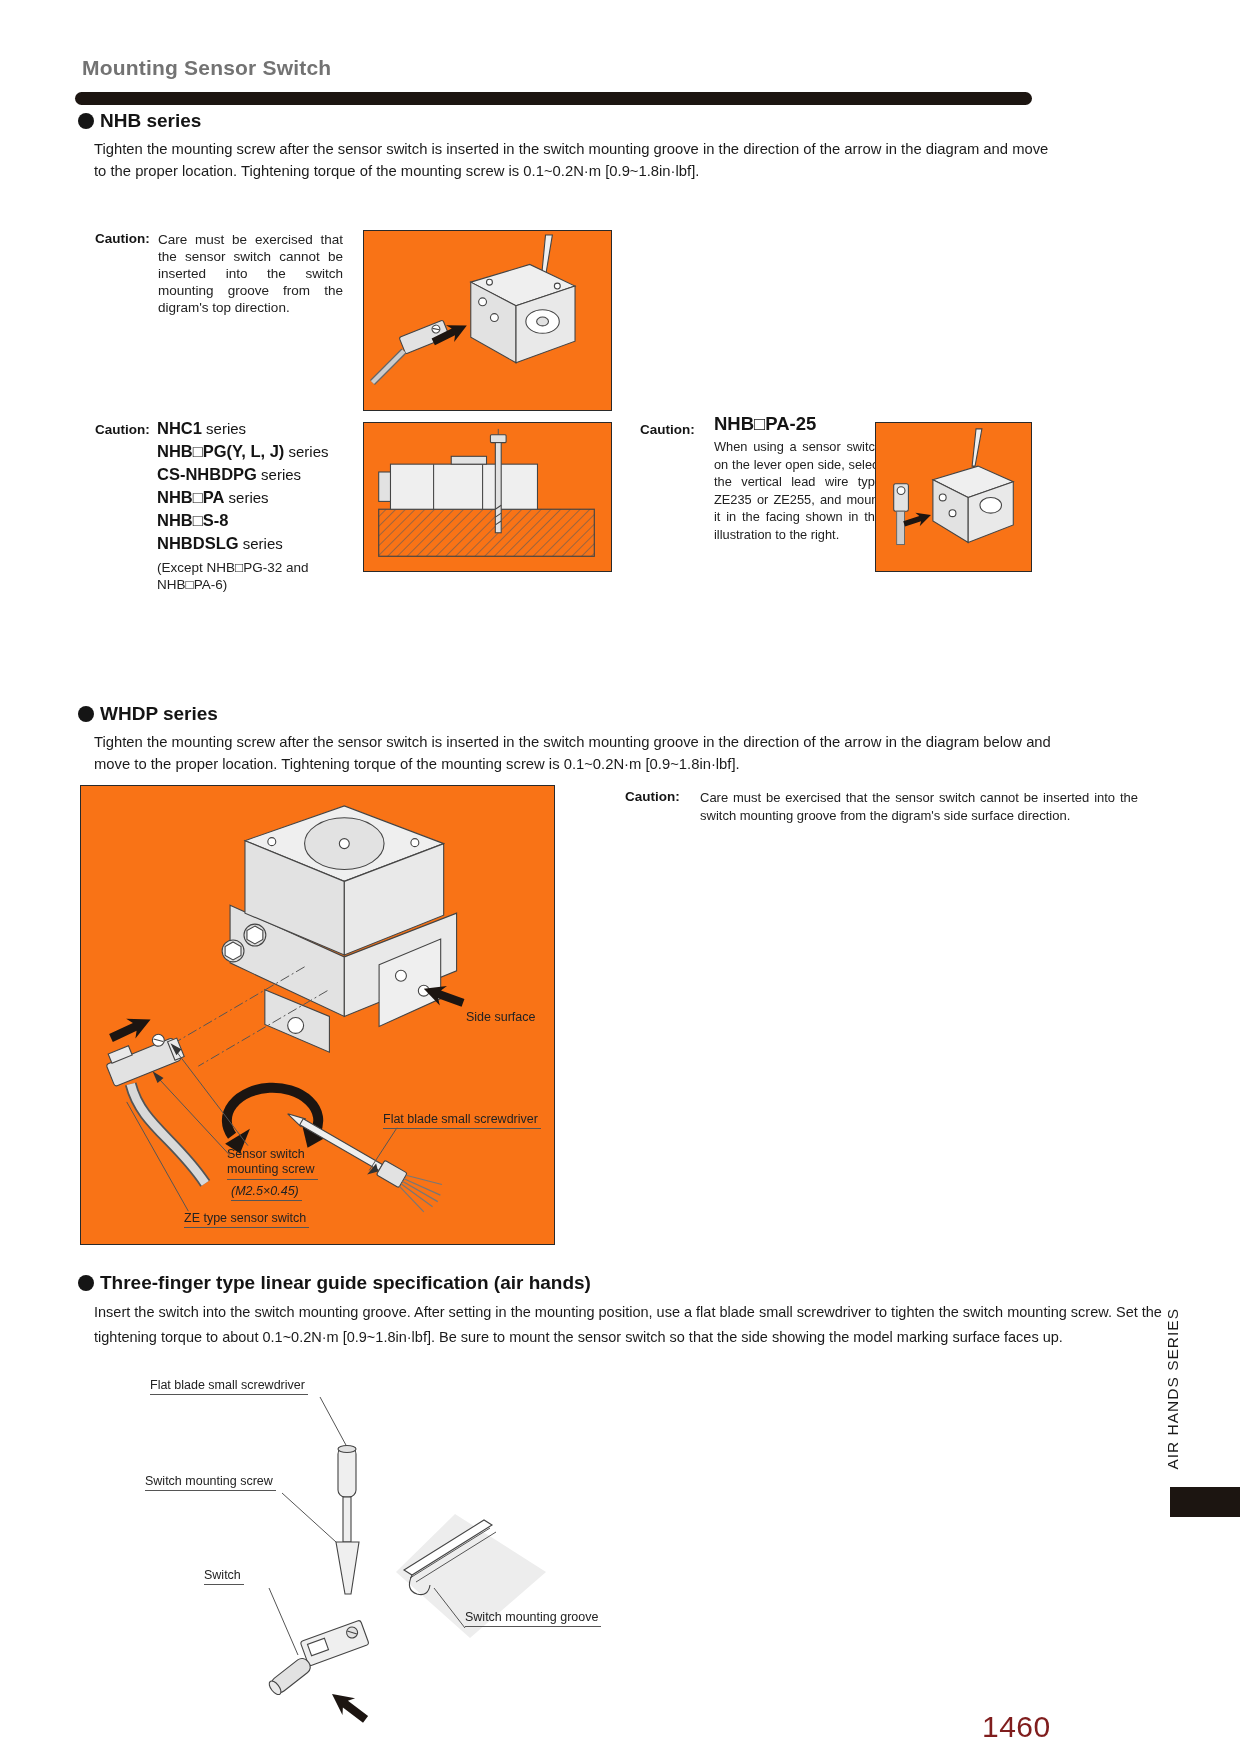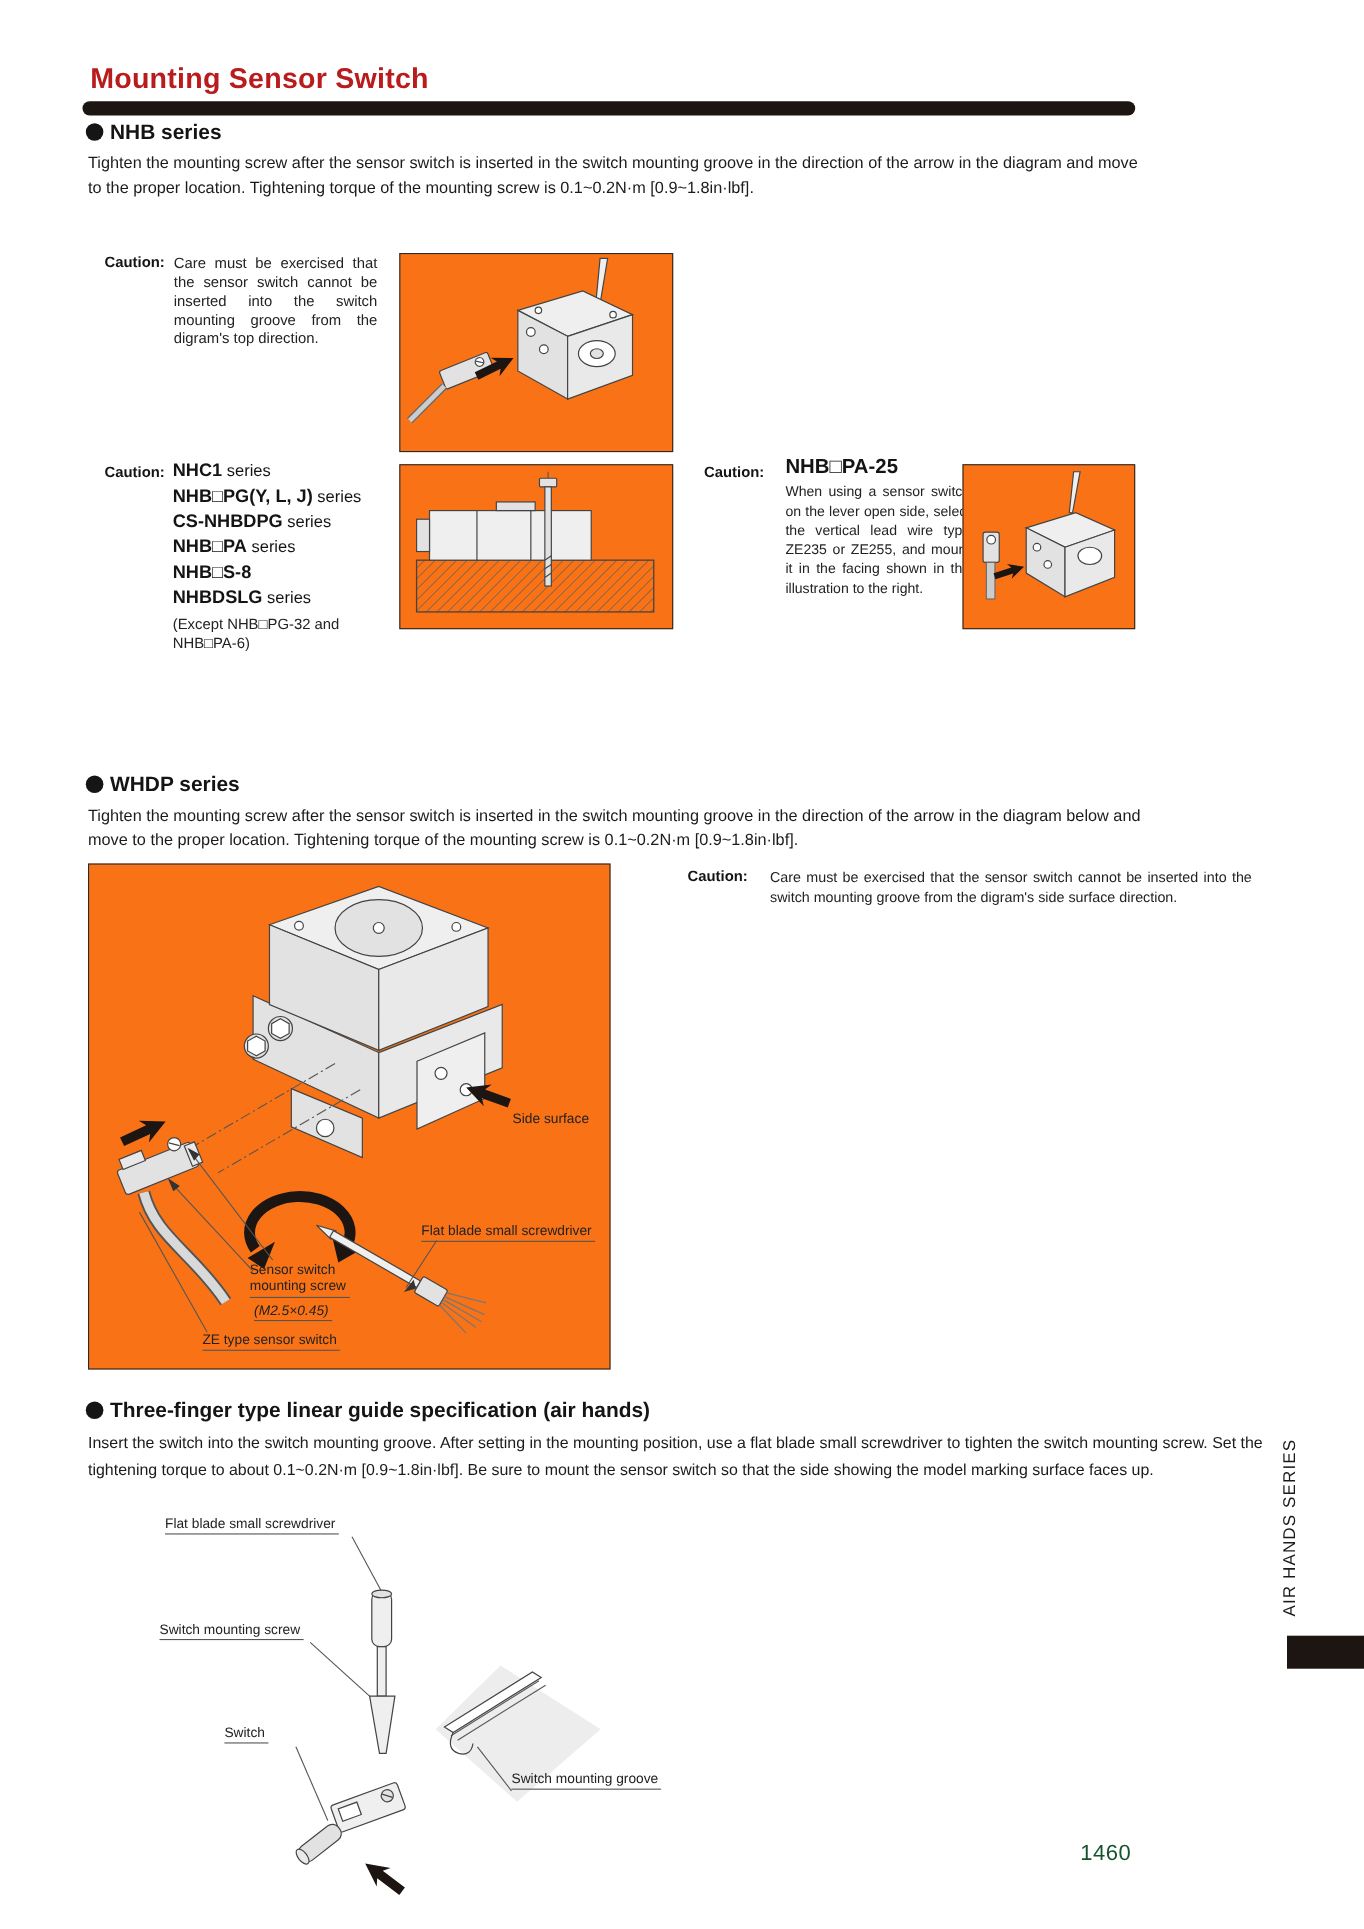--- a/index.html
+++ b/index.html
@@ -1,35 +1,35 @@
 <!DOCTYPE html>
 <html><head>
 <meta charset="utf-8">
 <style>
   html,body{margin:0;padding:0;background:#fff;}
   #page{position:relative;width:1240px;height:1754px;background:#fff;
         font-family:"Liberation Sans","DejaVu Sans",sans-serif;color:#1b1b1b;overflow:hidden;}
   .abs{position:absolute;}
-  .page-title{font-size:26px;font-weight:bold;letter-spacing:.2px;color:#b91c1c;}
+  .page-title{font-size:21px;font-weight:bold;letter-spacing:.2px;color:#737373;}
   .title-rule{background:#1c1511;height:13px;border-radius:7px;}
   .sec-head{font-size:19px;font-weight:bold;color:#141414;white-space:nowrap;}
   .bullet{display:inline-block;width:16px;height:16px;border-radius:50%;background:#151515;margin-right:6px;vertical-align:-2px;}
-  .body-txt{font-size:14.8px;line-height:22px;color:#1b1b1b;}
+  .body-txt{font-size:14.8px;line-height:22px;color:#1b1b1b;margin-left:14px;}
   .c-label{font-size:13.5px;font-weight:bold;color:#141414;white-space:nowrap;}
   .c-text{font-size:13.5px;line-height:17px;text-align:justify;color:#222;}
   .series-line{font-size:15px;line-height:23px;white-space:nowrap;color:#141414;}
   .series-line .model{font-weight:bold;font-size:16.5px;}
   .series-exc{font-size:13.5px;line-height:17px;color:#222;margin-top:4px;}
   .pa25-model{font-size:18.5px;font-weight:bold;color:#141414;white-space:nowrap;}
   .dia-box{border:1.4px solid #2a2a2a;background:#f97316;box-sizing:border-box;}
   .dlbl{position:absolute;font-size:12.5px;color:#222;white-space:nowrap;}
   .dlbl.u{border-bottom:1px solid #555;padding:0 3px 2px 0;}
   .side-tab{writing-mode:vertical-rl;transform:rotate(180deg);font-size:15.5px;letter-spacing:1px;color:#1a1a1a;white-space:nowrap;}
   .tab-block{background:#1c1511;}
-  .page-num{font-size:20px;color:#14532d;letter-spacing:.5px;}
+  .page-num{font-size:30px;color:#7f1d1d;letter-spacing:.5px;margin-top:36px;}
   svg{display:block;}
   .ln{stroke:#444;stroke-width:1.1;fill:none;}
   .thin{stroke:#555;stroke-width:1;fill:none;}
   .f1{fill:#efefef;stroke:#444;stroke-width:1.1;}
   .f2{fill:#e2e2e2;stroke:#444;stroke-width:1.1;}
   .f3{fill:#e9e9e9;stroke:#444;stroke-width:1.1;}
   .fw{fill:#fff;stroke:#444;stroke-width:1.1;}
   .blk{fill:#1c1511;stroke:none;}
 </style>
 </head>

